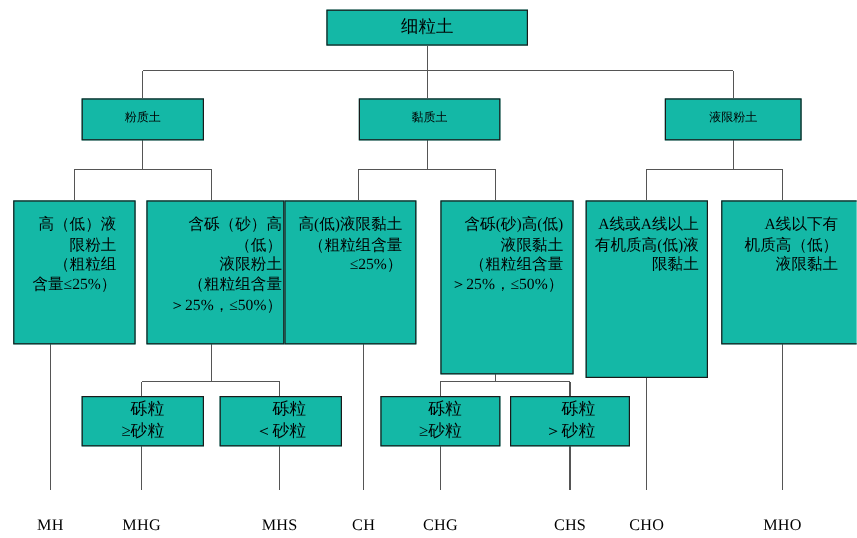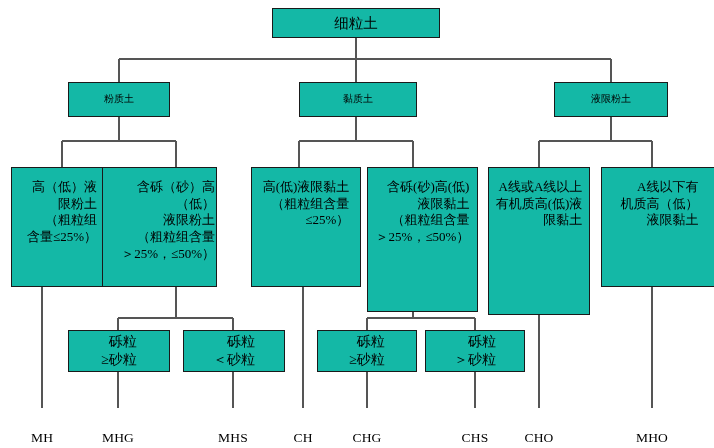--- a/index.html
+++ b/index.html
@@ -123,27 +123,27 @@
   <div class="node n-cat" style="left:554px; top:82px; width:114px; height:35px;">
     <span class="txt">液限粉土</span>
   </div>
 
   <div class="node n-leaf" style="left:11px; top:167px; width:102px; height:120px;">
     <span class="txt">高（低）液
 限粉土
 （粗粒组
 含量≤25%）</span>
   </div>
-  <div class="node n-leaf" style="left:102px; top:167px; width:115px; height:120px;">
+  <div class="node n-leaf" style="left:122px; top:167px; width:115px; height:120px;">
     <span class="txt">含砾（砂）高（低）
 液限粉土
 （粗粒组含量
 ＞25%，≤50%）</span>
   </div>
-  <div class="node n-leaf" style="left:251px; top:167px; width:110px; height:120px;">
+  <div class="node n-leaf" style="left:237px; top:167px; width:110px; height:120px;">
     <span class="txt">高(低)液限黏土
 （粗粒组含量
 ≤25%）</span>
   </div>
   <div class="node n-leaf" style="left:367px; top:167px; width:111px; height:145px;">
     <span class="txt">含砾(砂)高(低)
 液限黏土
 （粗粒组含量
 ＞25%，≤50%）</span>
   </div>

